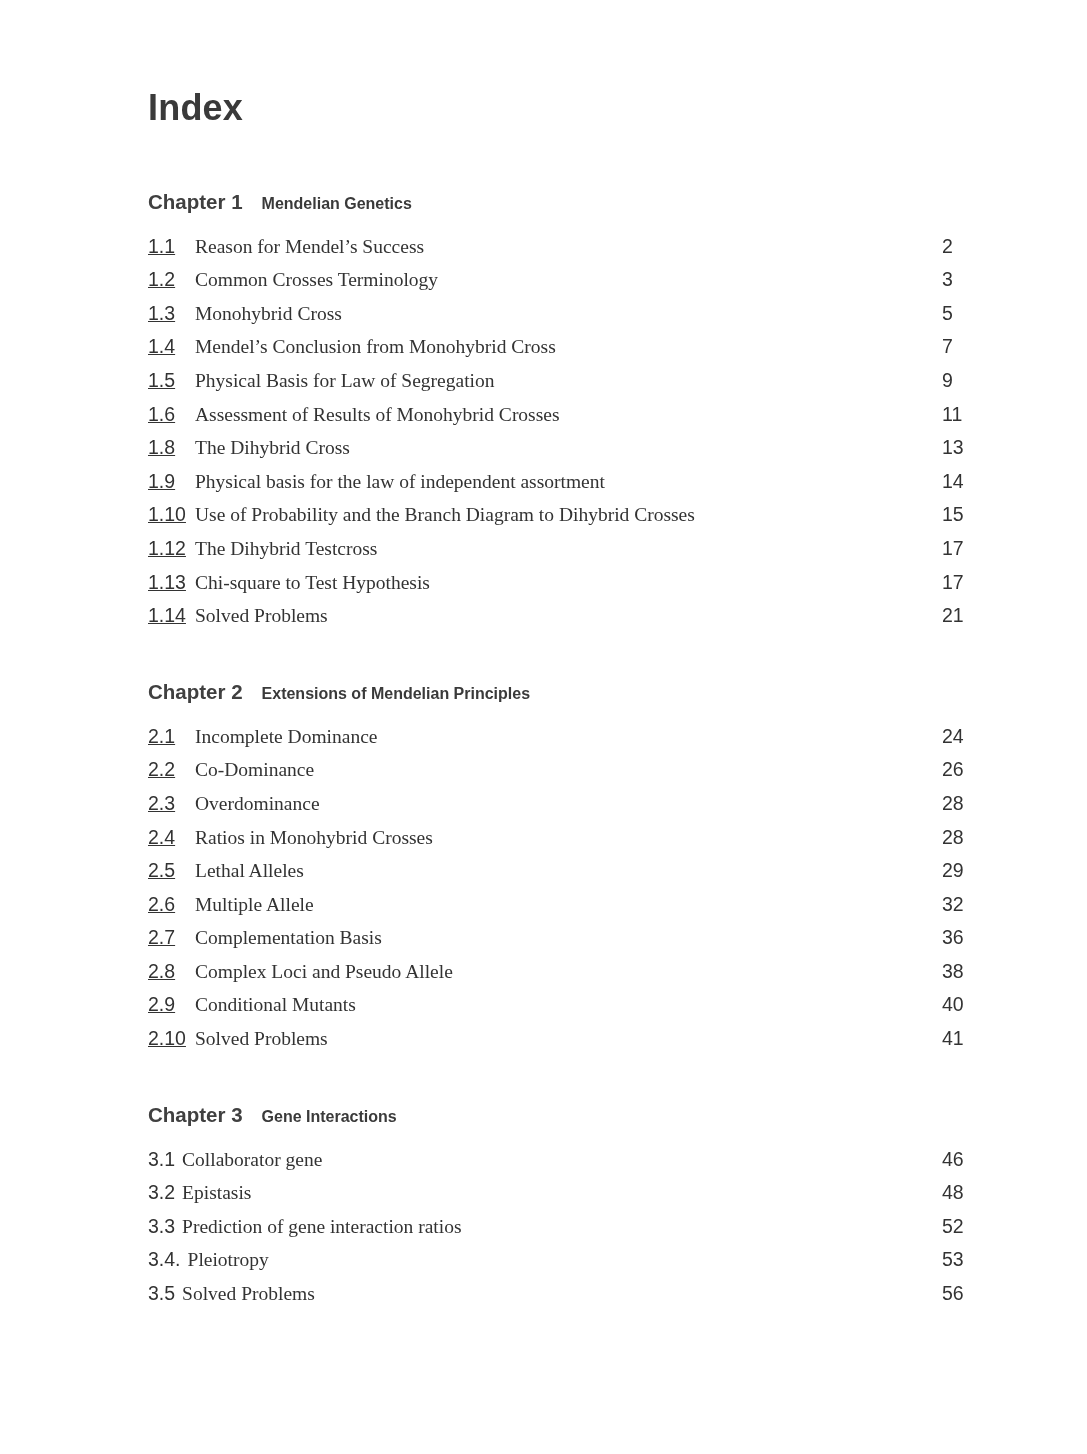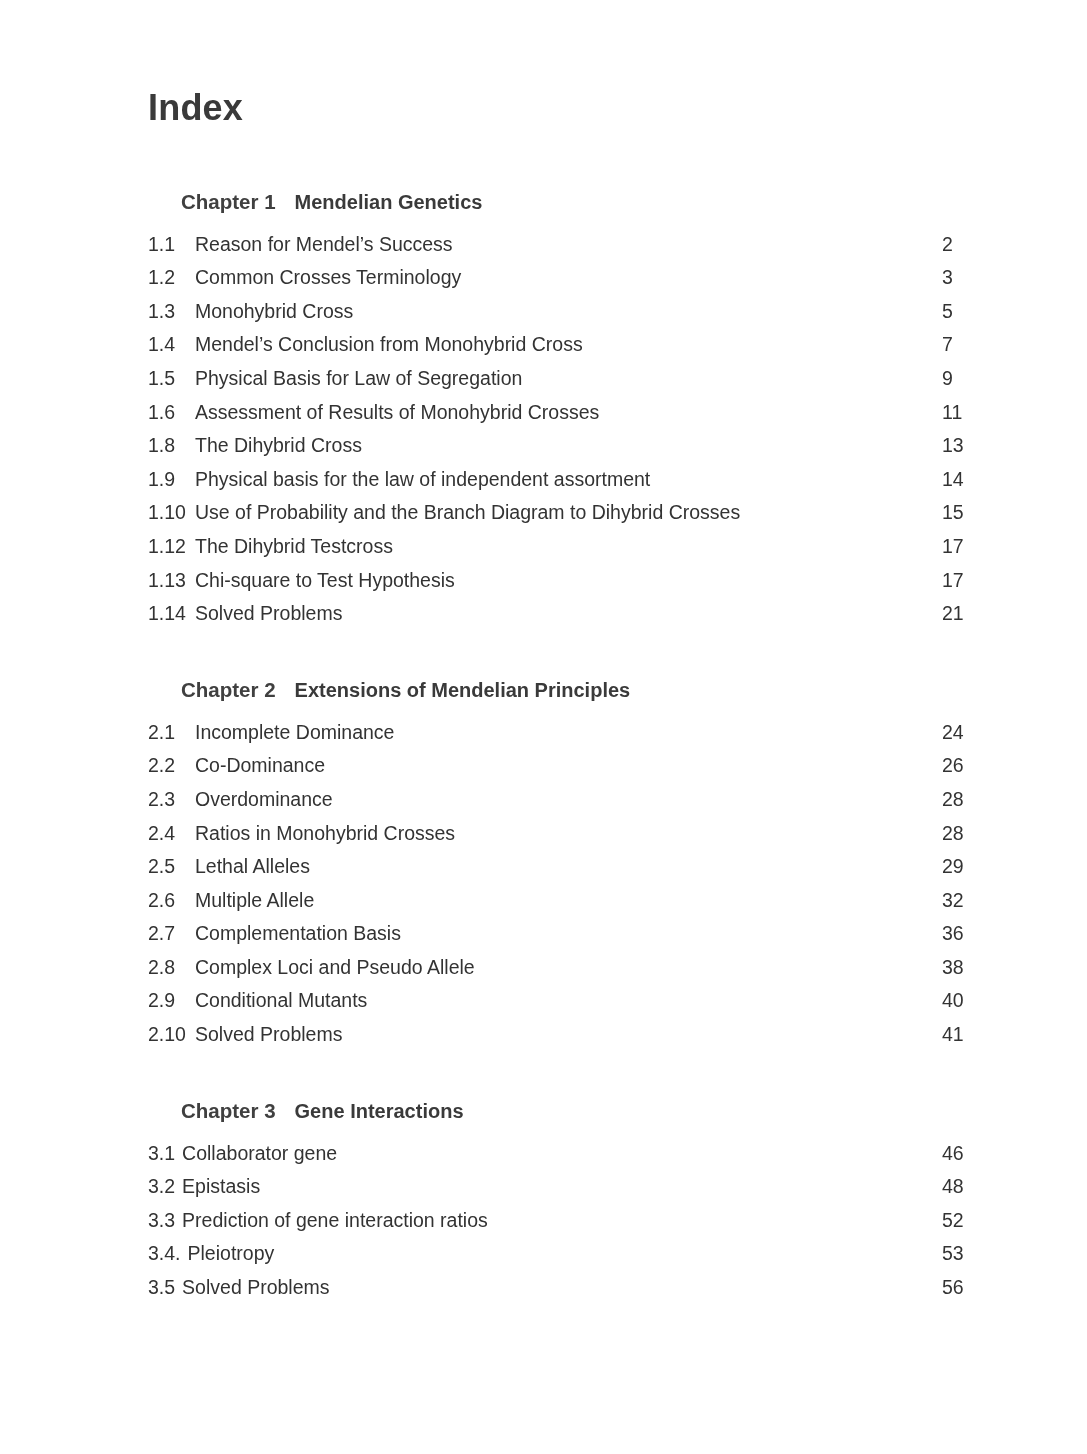--- a/index.html
+++ b/index.html
@@ -38,51 +38,52 @@
   .chapter-heading {
     margin: 0 0 9px 0;
     line-height: 34px;
     white-space: nowrap;
   }
   .chapter-label {
     font-size: 20.5px;
     font-weight: 700;
     color: #404040;
     margin-right: 19px;
-    margin-left: 33px;
   }
   .chapter-title {
-    font-size: 20px;
+    font-size: 16px;
     font-weight: 700;
     color: #3a3a3a;
   }
   .entries {
     margin: 0;
     padding: 0;
   }
   .entry {
     display: flex;
     align-items: baseline;
     line-height: 33.6px;
     font-size: 19.5px;
     color: #333333;
   }
   .entry .num {
     flex: none;
     white-space: pre;
   }
   .entry.tabbed .num {
     min-width: 47px;
+    text-decoration: underline;
   }
   .entry:not(.tabbed) .num {
     margin-right: 7px;
   }
   .entry .title {
     flex: 1 1 auto;
     padding-right: 10px;
+    font-family: Liberation Serif, serif;
   }
   .entry .pg {
     flex: none;
     width: 26px;
     text-align: left;
   }
 </style>
 </head>
 <body>
 

